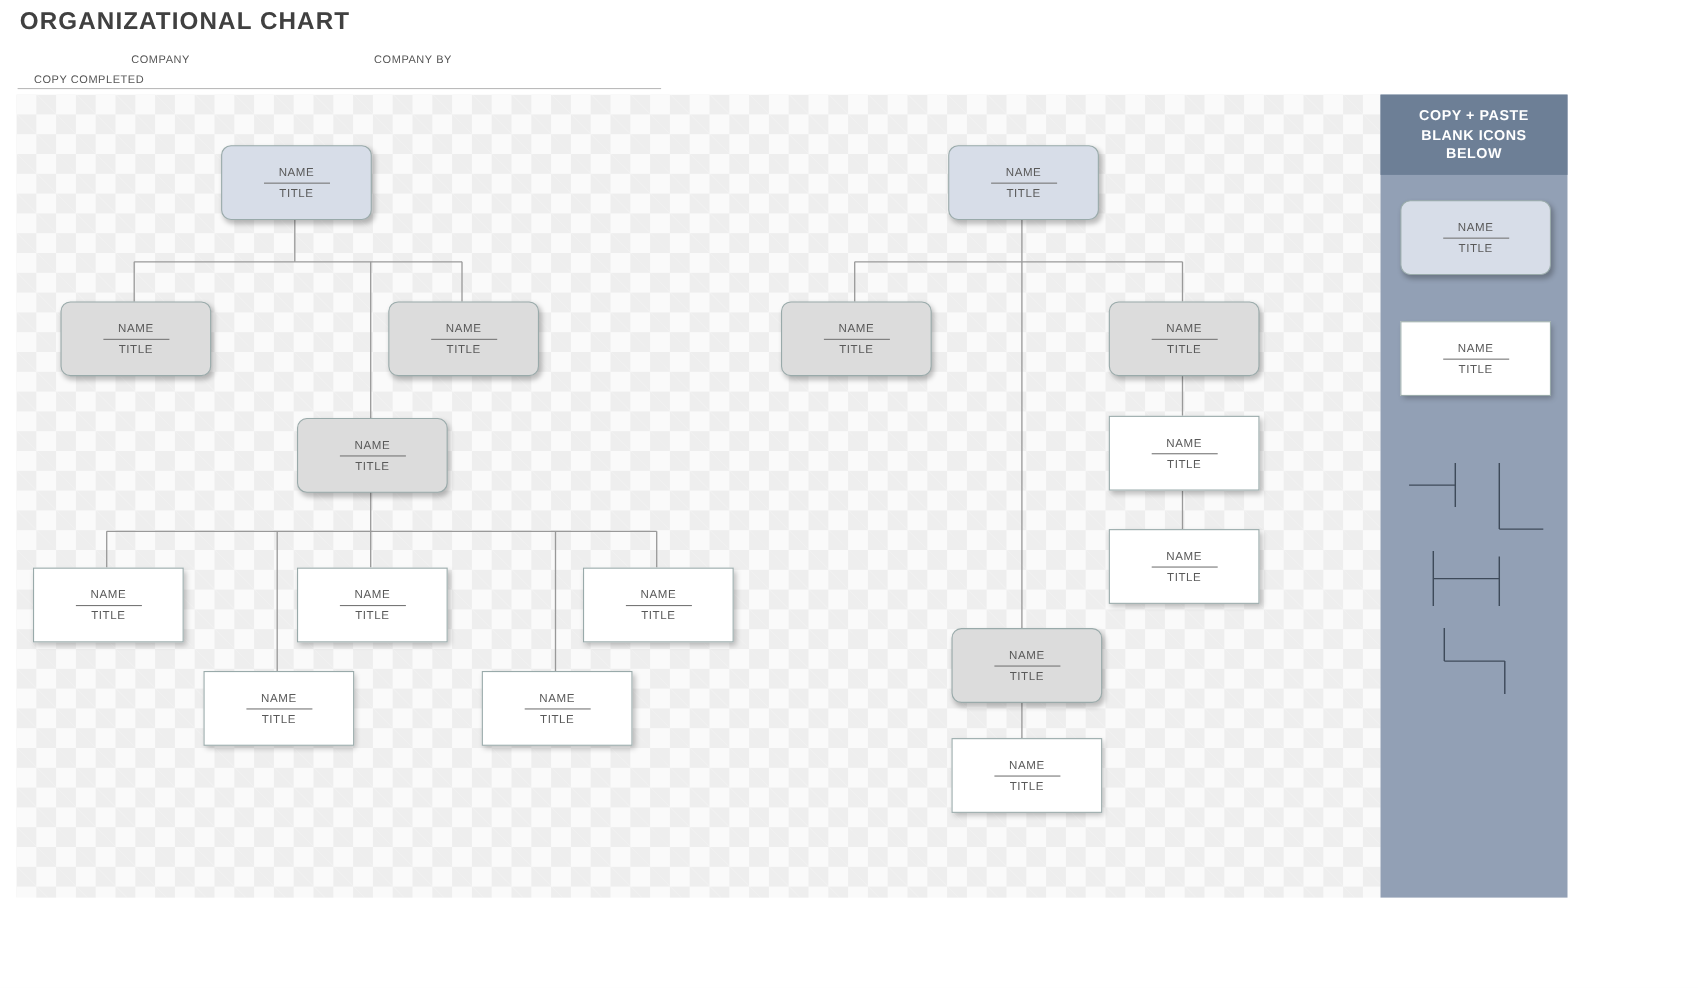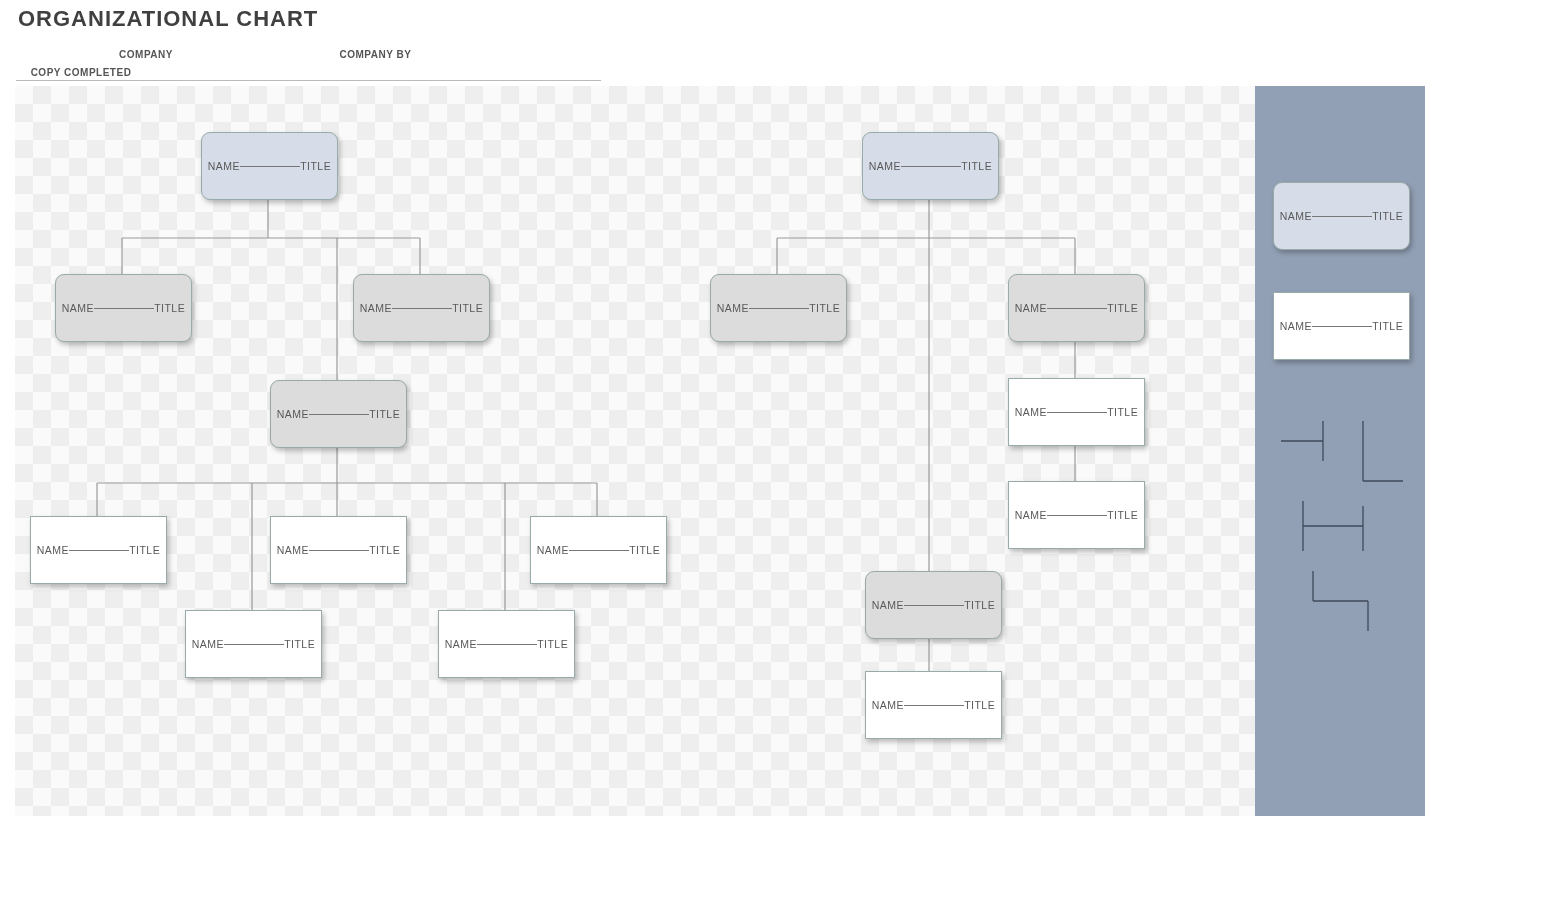--- a/index.html
+++ b/index.html
@@ -1,21 +1,21 @@
 <!DOCTYPE html>
 <html><head>
 <meta charset="utf-8">
 <style>
   html,body{margin:0;padding:0;font-family:"Century Gothic","Futura","Trebuchet MS",sans-serif;color:#444;}
   body{width:1544px;height:898px;background:#fff;overflow:hidden;}
 
   
   .hdr-title{position:absolute;left:18px;top:6px;font-size:22px;letter-spacing:1px;color:#404040;font-weight:600;}
   .meta-row{position:absolute;left:16px;top:44px;width:585px;border-bottom:1px solid #bbb;}
-  .meta-cell{display:inline-block;text-align:center;font-size:10px;letter-spacing:.5px;color:#555;font-weight:700;padding:2px 0;}
+  .meta-cell{display:inline-block;text-align:center;font-size:10px;letter-spacing:.5px;color:#555;font-weight:400;padding:2px 0;}
   .mc1{width:260px}.mc2{width:190px}.mc3{width:130px}
 
   
   .canvas{position:absolute;left:15px;top:86px;width:1240px;height:730px;
     background-image:
       linear-gradient(45deg,#eee 25%,transparent 25%,transparent 75%,#eee 75%),
       linear-gradient(45deg,#eee 25%,transparent 25%,transparent 75%,#eee 75%);
     background-size:36px 36px;
     background-position:0 0,18px 18px;
     background-color:#fafafa;}
@@ -23,21 +23,21 @@
   .canvas svg line{stroke:#999;stroke-width:1.2;fill:none}
 
   
   .sidebar{position:absolute;left:1255px;top:86px;width:170px;height:730px;background:#92a0b5;}
   .sb-hdr{background:#6d7f96;color:#fff;text-align:center;font-size:13px;font-weight:600;letter-spacing:.5px;padding:10px 4px;line-height:1.35;}
   .sb-box{position:absolute;left:18px;width:134px;height:64px;}
 
   
   .node{position:absolute;width:135px;height:66px;border:1px solid #9aa;border-radius:9px;
     box-shadow:2px 3px 5px rgba(0,0,0,.25);
-    display:flex;flex-direction:row;align-items:center;justify-content:center;text-align:right;}
+    display:flex;flex-direction:column;align-items:center;justify-content:center;text-align:right;}
   .node.blue{background:#d7dde8;}
   .node.gray{background:#dcdcdc;}
   .node.white{background:#fff;border-radius:0}
   .node .nm,.node .tt{font-size:10.5px;letter-spacing:.5px;color:#595959}
   .node hr{width:60px;border:none;border-top:1px solid #777;margin:3px 0}
 
   
   .sk{position:absolute;}
   .sk line{stroke:#3e4a5a;stroke-width:1.3}
 </style>
@@ -155,20 +155,25 @@
       <span class="tt">TITLE</span>
     </div>
   <div class="node white" style="left:850px;top:585px">
       <span class="nm">NAME</span>
       <hr>
       <span class="tt">TITLE</span>
     </div>
 </div>
 
 <div class="sidebar">
+  <div class="sb-hdr">
+    <span>COPY + PASTE</span><br>
+    <span>BLANK ICONS</span><br>
+    <span>BELOW</span>
+  </div>
   <div class="node blue sb-box" style="top:96px">
     <span class="nm">NAME</span>
       <hr>
     <span class="tt">TITLE</span>
   </div>
   <div class="node white sb-box" style="top:206px">
     <span class="nm">NAME</span>
       <hr>
     <span class="tt">TITLE</span>
   </div>

